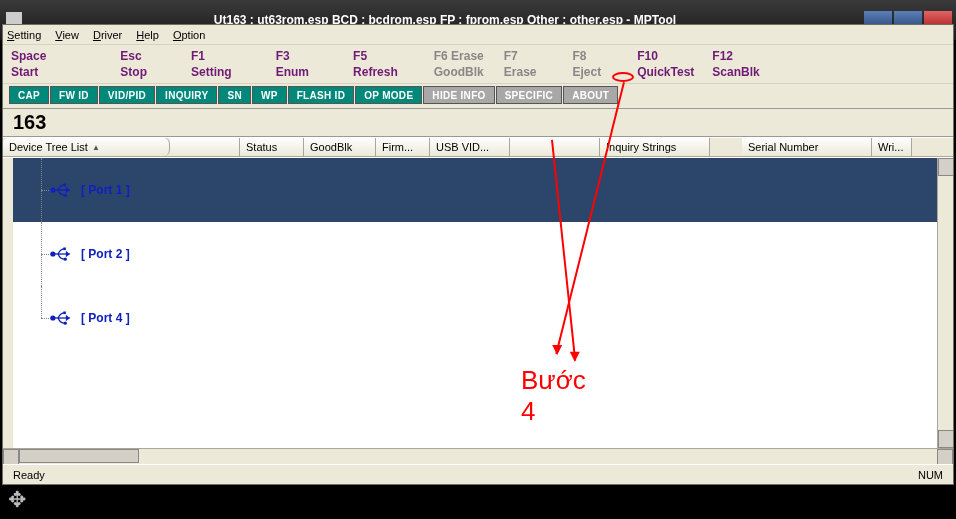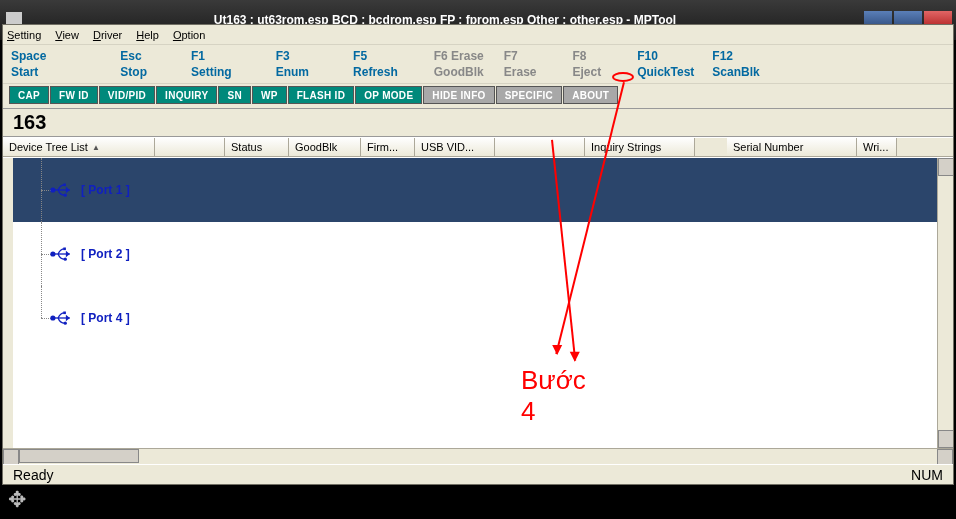--- a/index.html
+++ b/index.html
@@ -17,21 +17,21 @@
 .winbtn.max { background: linear-gradient(#5a7fb8,#2d4a7a); }
 .winbtn.close { background: linear-gradient(#e06565,#b02020); }
 
 .window { position: absolute; left: 2px; top: 24px; right: 2px; bottom: 34px; background: #ece9d8; border: 1px solid #716f64; display: flex; flex-direction: column; }
 
 .menubar { height: 20px; background: #ece9d8; display: flex; align-items: center; padding: 0 4px; font-size: 11px; border-bottom: 1px solid #d6d3c3; }
 .menubar span { margin-right: 14px; cursor: default; }
 .menubar span u { text-decoration: underline; }
 
 .fkeys { display: flex; padding: 4px 8px; gap: 36px; border-bottom: 1px solid #d6d3c3; }
-.fkey { font-size: 12px; font-weight: 700; color: #0369a1; line-height: 14px; white-space: nowrap; }
+.fkey { font-size: 12px; font-weight: 700; color: #701a75; line-height: 14px; white-space: nowrap; }
 .fkey.gray { color: #888; }
 .fkey div:first-child { margin-bottom: 2px; }
 
 .tbar { display: flex; padding: 2px 6px 4px 6px; gap: 1px; border-bottom: 1px solid #999; }
 .tbtn { height: 18px; padding: 0 8px; font-size: 10px; font-weight: 700; display: flex; align-items: center; justify-content: center; border: 1px solid #555; letter-spacing: 0.3px; }
 .tbtn.green { background: #00897b; color: #fff; }
 .tbtn.gray  { background: #a8a8a8; color: #fff; }
 
 .countbar { padding: 2px 10px; font-size: 20px; font-weight: 700; border-bottom: 1px solid #999; }
 
@@ -58,21 +58,21 @@
 .usb-icon svg { width: 100%; height: 100%; }
 
 .port-label { font-size: 12px; font-weight: 700; color: #1020c0; }
 .port.selected .port-label { color: #1020c0; }
 
 .hscroll { height: 16px; background: #ece9d8; border-top: 1px solid #aca899; display: flex; }
 .hscroll .arrow { width: 16px; height: 16px; background: #d4d0c8; border: 1px solid #888; }
 .hscroll .track { flex: 1; background: #ece9d8; position: relative; }
 .hscroll .thumb { position: absolute; left: 0; top: 0; height: 14px; width: 120px; background: #d4d0c8; border: 1px solid #888; }
 
-.status { height: 20px; background: #ece9d8; border-top: 1px solid #fff; display: flex; font-size: 14px; padding: 0 4px; align-items: center; }
+.status { height: 20px; background: #ece9d8; border-top: 1px solid #fff; display: flex; font-size: 11px; padding: 0 4px; align-items: center; }
 .status .cell { padding: 0 6px; }
 .status .spacer { flex: 1; }
 
 .annot { position: absolute; pointer-events: none; z-index: 100; }
 .annot-circle { position: absolute; width: 22px; height: 10px; border: 2px solid red; border-radius: 50%; left: 612px; top: 32px; }
 .annot-line1 { position: absolute; left: 623px; top: 42px; width: 2px; height: 280px; background: red; transform-origin: top left; transform: rotate(14deg); }
 .annot-line1::after { content: ""; position: absolute; bottom: -1px; left: -4px; width: 0; height: 0; border-left: 5px solid transparent; border-right: 5px solid transparent; border-top: 10px solid red; transform: rotate(-14deg); }
 .annot-line2 { position: absolute; left: 551px; top: 100px; width: 2px; height: 222px; background: red; transform-origin: top left; transform: rotate(-6deg); }
 .annot-line2::after { content: ""; position: absolute; bottom: -1px; left: -4px; width: 0; height: 0; border-left: 5px solid transparent; border-right: 5px solid transparent; border-top: 10px solid red; transform: rotate(6deg); }
 .annot-text { position: absolute; left: 521px; top: 325px; color: red; font-size: 26px; font-family: Arial; }
@@ -155,21 +155,21 @@
       <div class="tbtn green">FLASH ID</div>
       <div class="tbtn green">OP MODE</div>
       <div class="tbtn gray">HIDE INFO</div>
       <div class="tbtn gray">SPECIFIC</div>
       <div class="tbtn gray">ABOUT</div>
     </div>
 
   <div class="countbar">163</div>
 
   <div class="headers" id="headers">
-      <div class="hdr" style="width: 152px;">Device Tree List<span class="sort">▲</span></div>
+      <div class="hdr" style="width: 167px; border-radius: 6px;">Device Tree List<span class="sort">▲</span></div>
       <div class="hdr" style="width: 70px;"></div>
       <div class="hdr" style="width: 64px;">Status</div>
       <div class="hdr" style="width: 72px;">GoodBlk</div>
       <div class="hdr" style="width: 54px;">Firm...</div>
       <div class="hdr" style="width: 80px;">USB VID...</div>
       <div class="hdr" style="width: 90px;"></div>
       <div class="hdr" style="width: 110px;">Inquiry Strings</div>
       <div class="hdr" style="width: 130px; margin-left: 32px;">Serial Number</div>
       <div class="hdr" style="width: 40px;">Wri...</div>
     </div>

